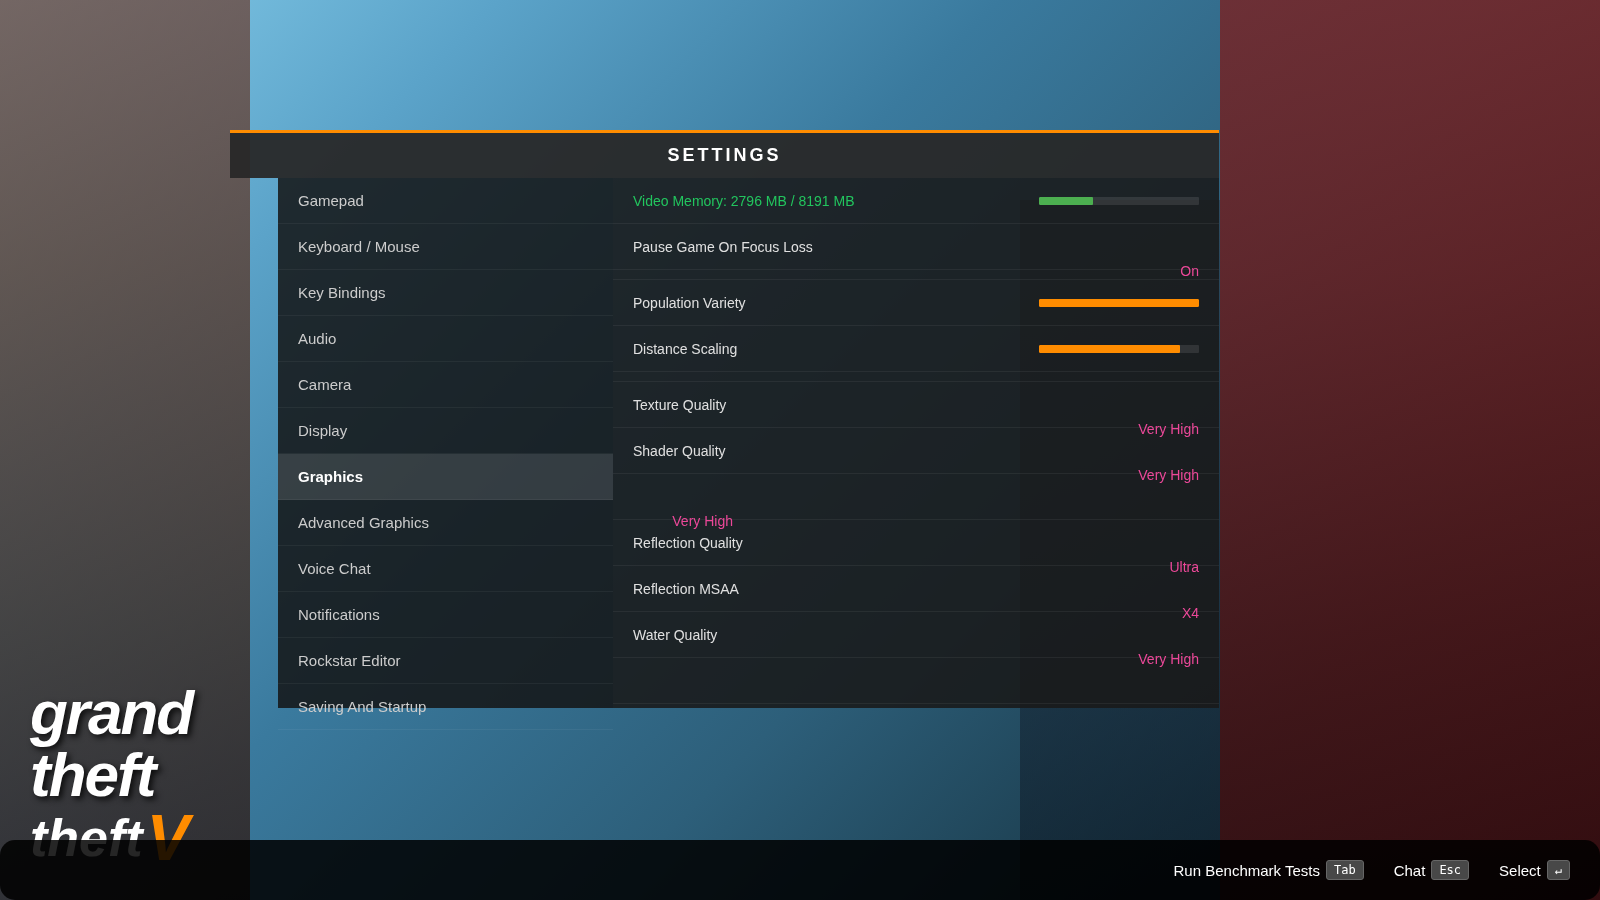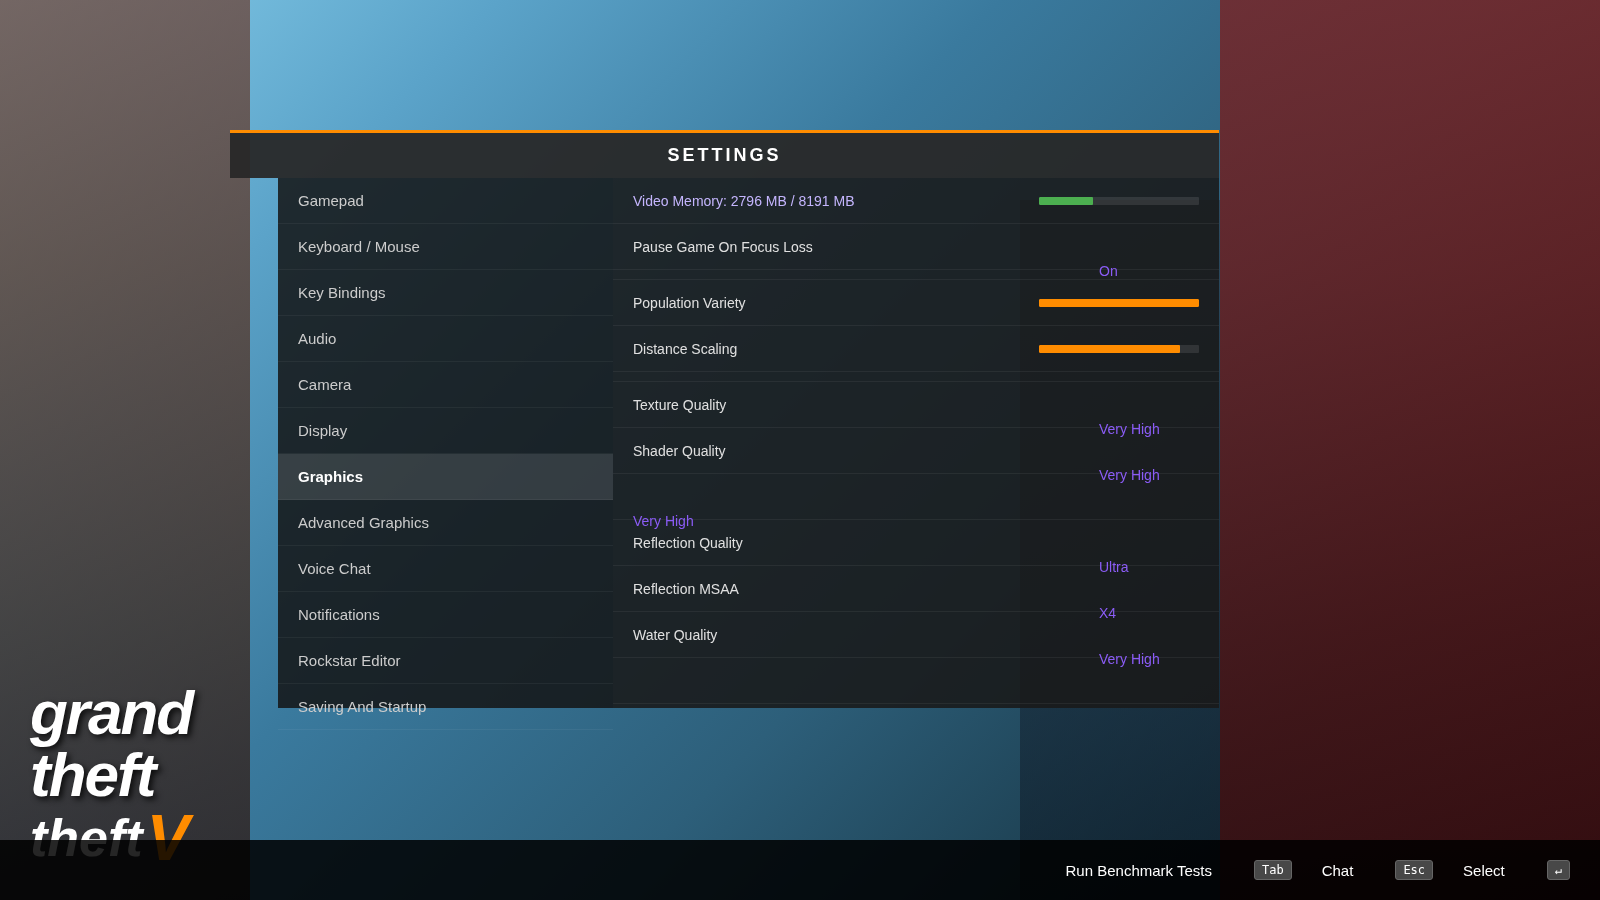--- a/index.html
+++ b/index.html
@@ -169,23 +169,23 @@
       color: white;
       font-size: 14px;
     }
 
     .setting-label {
       flex: 1;
       color: #e0e0e0;
     }
 
     .setting-value {
-      color: #8b5cf6;
+      color: #ec4899;
       min-width: 100px;
-      text-align: left;
+      text-align: right;
       margin-top: 48px;
     }
 
     
     .bar-container {
       width: 160px;
       height: 8px;
       background: rgba(255,255,255,0.1);
       border-radius: 1px;
       overflow: hidden;
@@ -206,21 +206,21 @@
       width: 100%;
     }
 
     
     .vm-row {
       display: flex;
       align-items: center;
       padding: 0 20px;
       height: 46px;
       border-bottom: 1px solid rgba(255,255,255,0.06);
-      color: #c4b5fd;
+      color: #22c55e;
       font-size: 14px;
       justify-content: flex-end;
     }
 
     .vm-label {
       flex: 1;
     }
 
     
     .bottom-bar {
@@ -229,39 +229,39 @@
       left: 0;
       right: 0;
       height: 60px;
       background: rgba(0,0,0,0.85);
       display: flex;
       align-items: center;
       justify-content: flex-end;
       padding: 0 30px;
       gap: 30px;
       z-index: 30;
+      border-radius: 15px;
     }
 
     .bottom-btn {
       display: flex;
       align-items: center;
       gap: 6px;
       color: white;
       font-size: 15px;
     }
 
     .key-badge {
       background: rgba(80,80,80,0.9);
       color: white;
       padding: 2px 7px;
       font-size: 12px;
       border-radius: 3px;
       border: 1px solid #666;
       font-family: monospace;
-      margin-left: 36px;
     }
 
     .key-badge.enter {
       background: rgba(80,80,80,0.9);
     }
   </style>
 </head>
 <body>
 
 <div class="bg"></div>

